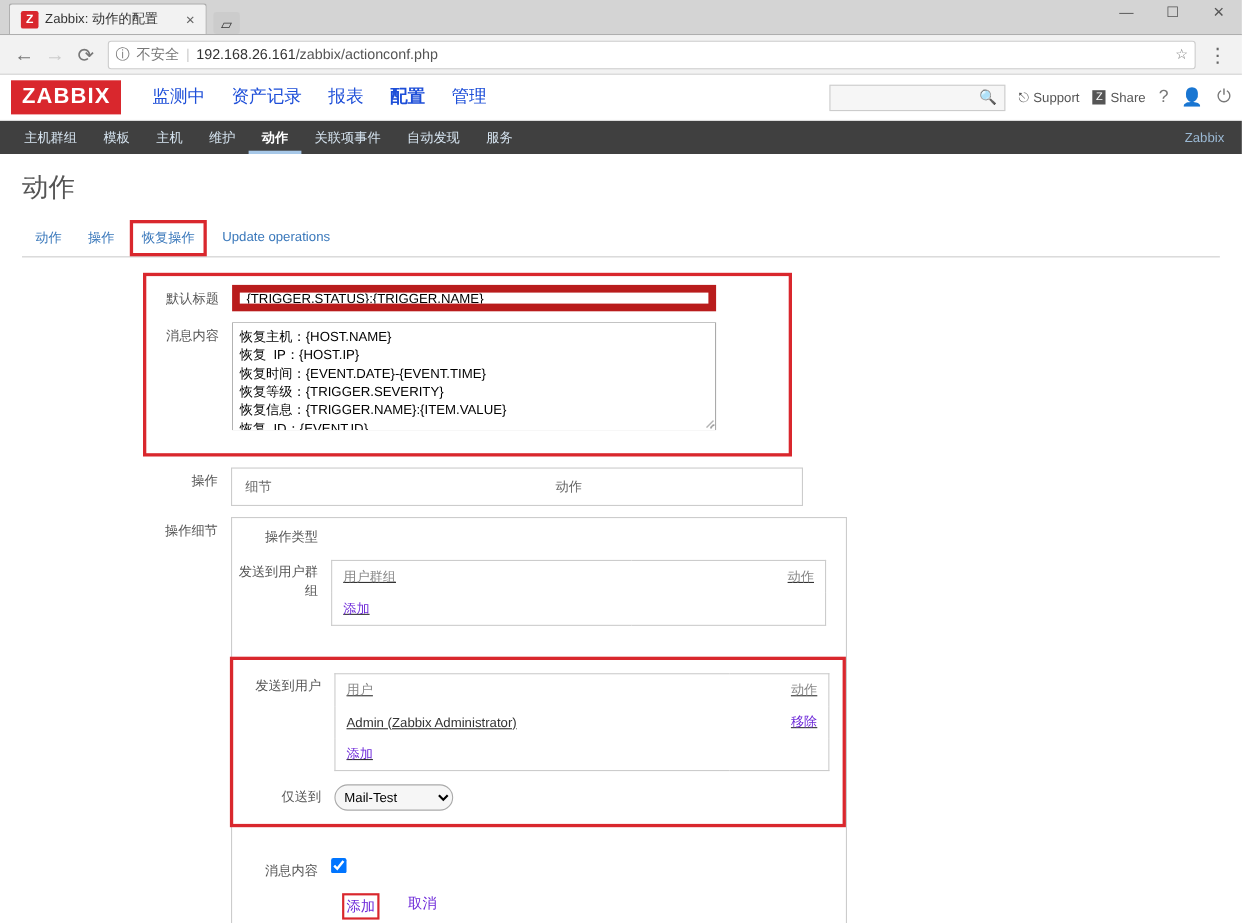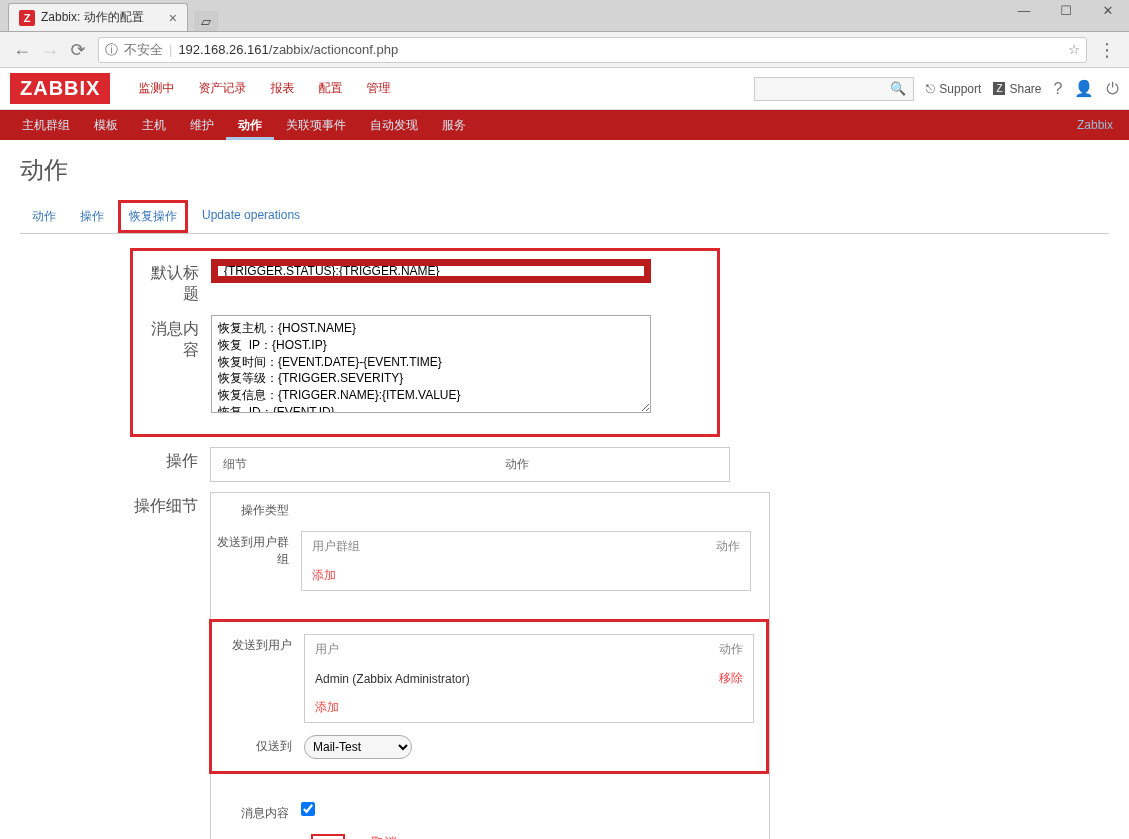--- a/index.html
+++ b/index.html
@@ -22,65 +22,65 @@
 .url-warn { color: #777; margin: 0 6px; }
 .url-path { color: #555; }
 .url-host { color: #333; }
 .url-star { margin-left: auto; color: #777; }
 .menu-dots { width: 28px; text-align: center; font-size: 18px; color: #666; }
 
 
 .zbx-top { background: #fff; height: 42px; display: flex; align-items: center; padding: 0 10px; border-bottom: 1px solid #ddd; }
 .zbx-logo { background: #d9272d; color: #fff; font-weight: bold; font-size: 20px; padding: 4px 10px; letter-spacing: 1px; }
 .zbx-main-menu { display: flex; margin-left: 16px; }
-.zbx-main-menu a { color: #b91c1c; text-decoration: none; padding: 10px 12px; font-size: 12px; }
-.zbx-main-menu a.active { font-weight: normal; }
+.zbx-main-menu a { color: #1d4ed8; text-decoration: none; padding: 10px 12px; font-size: 16px; }
+.zbx-main-menu a.active { font-weight: bold; }
 .zbx-top-right { margin-left: auto; display: flex; align-items: center; gap: 12px; }
 .search-box { width: 160px; height: 24px; border: 1px solid #ccc; background: #f6f6f6; display:flex; align-items:center; justify-content:flex-end; padding:0 6px;}
 .search-icon { color: #888; }
 .top-link { color: #555; font-size: 12px; display:flex; align-items:center; gap:4px;}
 .top-icon { color: #777; font-size: 16px; }
 
 
-.zbx-sub { background: #b91c1c; height: 30px; display: flex; align-items: center; padding: 0 10px; }
+.zbx-sub { background: #404040; height: 30px; display: flex; align-items: center; padding: 0 10px; }
 .zbx-sub a { color: #d6e4f0; text-decoration: none; padding: 6px 12px; font-size: 12px; }
 .zbx-sub a.active { color: #fff; border-bottom: 3px solid #a7c8e8; padding-bottom: 3px; font-weight: bold;}
 .zbx-sub .right { margin-left: auto; color: #9bb9d4; font-size: 12px; padding-right: 6px;}
 
 
 .page { padding: 14px 20px; }
 .page-title { font-size: 24px; color: #555; margin-bottom: 16px; }
 
 .tabs-row { display: flex; border-bottom: 1px solid #ccc; margin-bottom: 14px; }
 .tabs-row a { padding: 6px 12px; color: #3a78bb; font-size: 12px; text-decoration: none; }
 .tab-recover { border: 3px solid #d9272d; margin: -2px 2px 0 2px; padding: 5px 8px !important; }
 
 .form-row { display: flex; margin-bottom: 10px; align-items: flex-start; }
-.lbl { width: 190px; text-align: right; padding-right: 12px; color: #555; font-size: 16px; padding-top: 4px; }
+.lbl { width: 190px; text-align: right; padding-right: 12px; color: #555; font-size: 12px; padding-top: 4px; }
 .fld { flex: 1; }
 
 .txt-input { width: 440px; height: 24px; border: 7px solid #b91c1c; padding: 2px 6px; font-size: 12px; font-family: inherit; }
 .txt-area { width: 440px; height: 98px; border: 1px solid #aaa; padding: 4px 6px; font-size: 12px; font-family: inherit; resize: both; line-height: 1.4; }
 
 .highlight-box-top { border: 3px solid #d9272d; padding: 8px; width: 590px; margin-left: 110px; }
 .highlight-box-top .form-row .lbl { width: 70px; }
 
 .select { height: 24px; border: 1px solid #aaa; font-size: 12px; padding: 0 4px; background: #f6f6f6; }
 
 .ops-table { border: 1px solid #ccc; width: 520px; }
 .ops-table th { text-align: left; font-weight: normal; color: #666; font-size: 12px; padding: 6px 10px; }
 .sub-row { display: flex; padding: 6px 0; align-items: flex-start; }
 .sub-lbl { width: 90px; text-align: right; padding-right: 12px; color: #555; font-size: 12px; padding-top: 3px;}
 
-.mini-table { border: 1px solid #ccc; width: 450px; font-size: 12px; border-collapse: collapse;}
+.mini-table { border: 1px solid #ccc; width: 450px; font-size: 12px; border-collapse: collapse; text-decoration: underline;}
 .mini-table th { text-align:left; padding: 6px 10px; color: #888; font-weight: normal;}
 .mini-table td { padding: 6px 10px; }
 .mini-table .act { text-align: right; }
 
-.link { color: #ef4444; cursor: pointer; text-decoration: none; }
+.link { color: #6d28d9; cursor: pointer; text-decoration: none; }
 .asterisk { color: #d9272d; }
 
 .detail-box { border: 1px solid #ccc; width: 560px; }
 .highlight-box-users { border: 3px solid #d9272d; padding: 6px 2px; width: 560px; }
 
 .checkbox { width: 14px; height: 14px; }
 .add-highlight { border: 2px solid #d9272d; display: inline-block; padding: 1px 2px; }
 
 .note { font-size: 11px; color: #555; margin: 4px 0 8px 0;}
 .note .asterisk { margin-right: 4px; }

